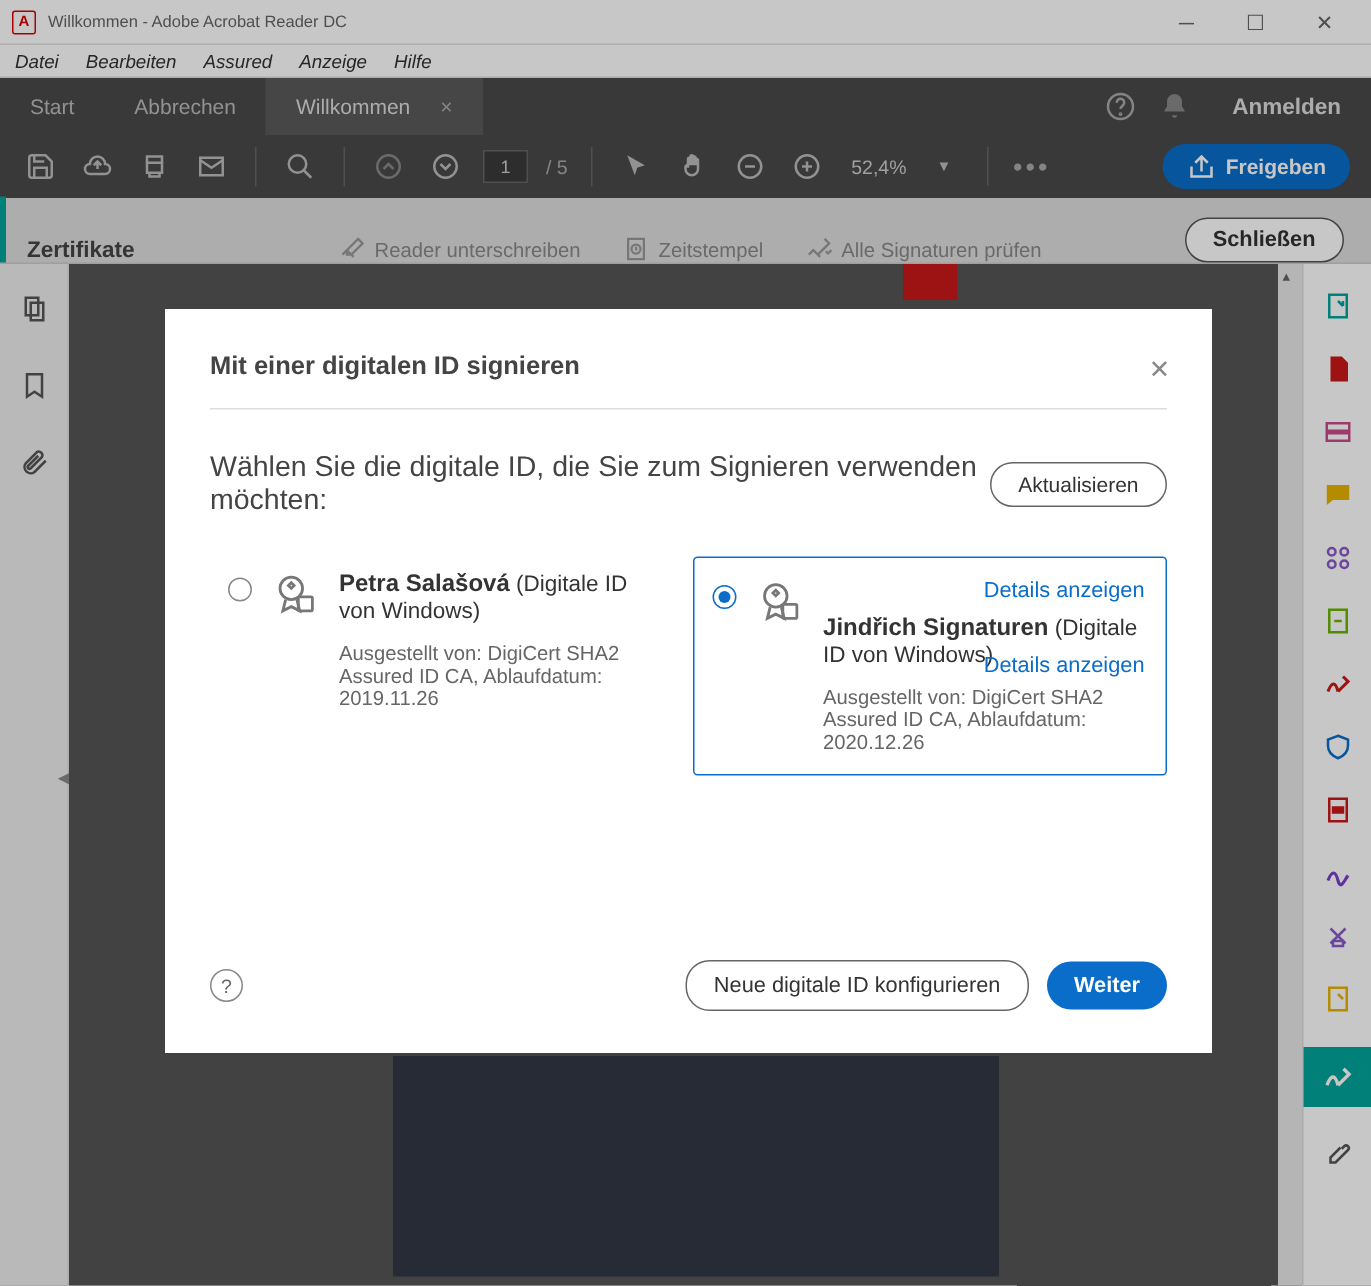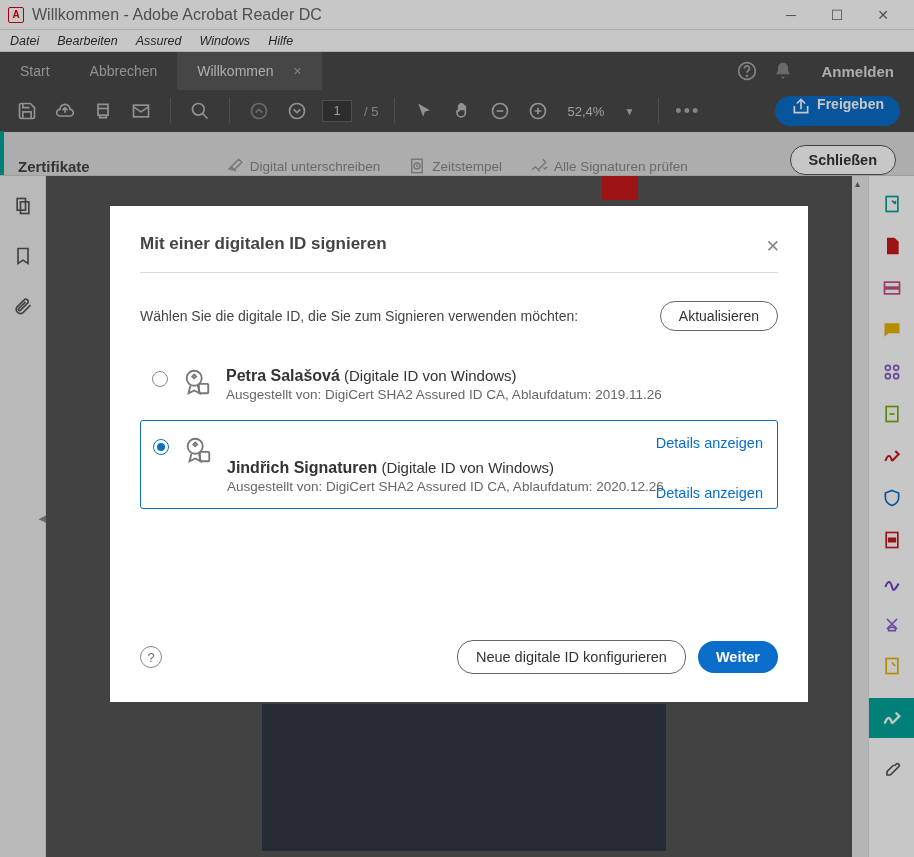--- a/index.html
+++ b/index.html
@@ -1,21 +1,21 @@
 <!DOCTYPE html>
 <html><head>
 <meta charset="utf-8">
 <style>
 * { box-sizing: border-box; margin: 0; padding: 0; font-family: "Segoe UI", Arial, sans-serif; }
 body { width: 914px; height: 857px; background: #fff; overflow: hidden; position: relative; }
 
 
 .titlebar { height: 30px; background: #fff; display: flex; align-items: center; padding: 0 8px; border-bottom: 1px solid #e0e0e0; }
 .titlebar .app-icon { width: 16px; height: 16px; border: 1px solid #d00; border-radius: 2px; display: flex; align-items: center; justify-content: center; color: #d00; font-size: 10px; font-weight: bold; margin-right: 8px; }
-.titlebar .title { color: #666; font-size: 16px; flex: 1; }
+.titlebar .title { color: #666; font-size: 11px; flex: 1; }
 .titlebar .win-controls { display: flex; gap: 0; }
 .titlebar .win-btn { width: 46px; height: 30px; display: flex; align-items: center; justify-content: center; color: #666; font-size: 14px; }
 
 
 .menubar { height: 22px; background: #fff; display: flex; align-items: center; padding: 0 10px; gap: 18px; border-bottom: 1px solid #ddd; }
 .menubar span { font-size: 12.5px; color: #333; font-style: italic; }
 
 
 .tabrow { height: 38px; background: #4a4a4a; display: flex; align-items: center; }
 .tabrow .tab { height: 38px; padding: 0 20px; display: flex; align-items: center; color: #bbb; font-size: 14px; position: relative; justify-content: center; }
@@ -27,21 +27,21 @@
 
 
 .toolbar { height: 42px; background: #4a4a4a; display: flex; align-items: center; padding: 0 14px; gap: 12px; }
 .toolbar .divider { width: 1px; height: 26px; background: #666; margin: 0 4px; }
 .toolbar svg { width: 20px; height: 20px; }
 .toolbar .tb-icon { color: #bbb; display: flex; align-items: center; justify-content: center; width: 26px; height: 26px; }
 .toolbar .page-input { width: 30px; height: 22px; background: #3a3a3a; border: 1px solid #666; color: #ccc; text-align: center; font-size: 12px; }
 .toolbar .page-total { color: #aaa; font-size: 13px; }
 .toolbar .zoom-label { color: #ccc; font-size: 13px; margin-left: 4px; }
 .toolbar .ellipsis { color: #aaa; font-size: 18px; letter-spacing: 2px; }
-.toolbar .share-btn { margin-left: auto; background: #0a6dc9; color: #fff; height: 30px; padding: 0 16px; border-radius: 15px; display: flex; gap: 6px; font-size: 14px; font-weight: 600; }
+.toolbar .share-btn { margin-left: auto; background: #0a6dc9; color: #fff; height: 30px; padding: 0 16px; border-radius: 15px; display: flex; align-items: center; gap: 6px; font-size: 14px; font-weight: 600; }
 
 
 .certbar { height: 44px; background: #dedede; display: flex; align-items: flex-end; padding: 0 18px; gap: 28px; border-bottom: 1px solid #ccc; }
 .certbar .accent { position: absolute; left: 0; width: 4px; height: 44px; background: #00a49a; }
 .certbar .label { font-size: 15px; font-weight: 600; color: #444; }
 .certbar .action { display: flex; align-items: center; gap: 6px; color: #888; font-size: 13.5px; }
 .certbar .close-btn { margin-left: auto; border: 1.5px solid #555; background: #fff; color: #333; height: 30px; padding: 0 18px; border-radius: 15px; font-size: 14.5px; font-weight: 600; }
 
 
 .mainarea { position: relative; height: 681px; display: flex; }
@@ -59,33 +59,33 @@
 
 
 .overlay { position: absolute; top: 0; left: 0; width: 914px; height: 857px; background: rgba(0,0,0,0.22); z-index: 100; }
 
 
 .modal { position: absolute; top: 206px; left: 110px; width: 698px; height: 496px; background: #fff; z-index: 200; padding: 28px 30px; }
 .modal .mtitle { font-size: 17px; font-weight: 600; color: #444; }
 .modal .mclose { position: absolute; top: 30px; right: 28px; color: #888; font-size: 17px; cursor: pointer; }
 .modal hr { border: none; border-top: 1px solid #ddd; margin: 18px 0 28px; }
 .modal .prompt-row { display: flex; align-items: center; justify-content: space-between; margin-bottom: 26px; }
-.modal .prompt { font-size: 14px; color: #444; }
+.modal .prompt { font-size: 19px; color: #444; }
 .modal .refresh-btn { border: 1.5px solid #666; background: #fff; color: #333; height: 30px; padding: 0 18px; border-radius: 15px; font-size: 14px; }
-.id-list { display: flex; flex-direction: column; gap: 8px; }
+.id-list { display: flex; gap: 8px; }
 .id-item { display: flex; align-items: flex-start; gap: 14px; padding: 10px 12px; border-radius: 3px; position: relative; }
 .id-item.selected { border: 1.5px solid #0a6dc9; padding: 14px 12px; }
 .id-item .radio { width: 16px; height: 16px; border: 1.5px solid #888; border-radius: 50%; margin-top: 4px; display: flex; align-items: center; justify-content: center; flex-shrink: 0; }
 .id-item.selected .radio { border-color: #0a6dc9; }
 .id-item.selected .radio::after { content: ""; width: 8px; height: 8px; background: #0a6dc9; border-radius: 50%; }
 .id-item .cert-icon { width: 30px; height: 30px; flex-shrink: 0; }
 .id-item .info { flex: 1; }
 .id-item .name-line { font-size: 15px; color: #333; }
 .id-item .name-line .name { font-weight: 600; font-size: 16px; }
-.id-item .sub { font-size: 13.5px; color: #666; margin-top: 2px; }
+.id-item .sub { font-size: 13.5px; color: #666; margin-top: 12px; }
 .id-item .details { color: #0a6dc9; font-size: 14.5px; position: absolute; right: 14px; }
 .id-item.selected .details.top { top: 14px; }
 .id-item.selected .details.mid { top: 64px; }
 .id-item .inner2 { margin-top: 24px; }
 .modal .footer { position: absolute; bottom: 28px; left: 30px; right: 30px; display: flex; align-items: center; }
 .modal .help { width: 22px; height: 22px; border: 1.5px solid #888; border-radius: 50%; display: flex; align-items: center; justify-content: center; color: #666; font-size: 13px; }
 .modal .footer .spacer { flex: 1; }
 .modal .btn { height: 32px; padding: 16px 18px; border-radius: 16px; font-size: 14.5px; display: flex; align-items: center; margin-left: 12px; text-align: right; }
 .modal .btn.outline { border: 1.5px solid #666; background: #fff; color: #333; }
 .modal .btn.primary { background: #0a6dc9; color: #fff; font-weight: 600; border: none; }
@@ -100,21 +100,21 @@
     <div class="win-btn">─</div>
     <div class="win-btn">☐</div>
     <div class="win-btn">✕</div>
   </div>
 </div>
 
 <div class="menubar">
   <span>Datei</span>
   <span>Bearbeiten</span>
   <span>Assured</span>
-  <span>Windows</span>
+  <span>Anzeige</span>
   <span>Hilfe</span>
 </div>
 
 <div class="tabrow">
   <div class="tab">
       <span>Start</span>
     </div>
   <div class="tab">
       <span>Abbrechen</span>
     </div>
@@ -221,21 +221,21 @@
 </div>
 
 <div class="certbar" style="position:relative;">
   <div class="accent"></div>
   <span class="label">Zertifikate</span>
   <div style="flex:0 0 80px;"></div>
   <div class="action">
     <svg width="18" height="18" viewBox="0 0 24 24" fill="none" stroke="#999" stroke-width="2">
         <path d="M3 17l4-4 6 6M17 3l4 4-10 10H7v-4z"></path>
       </svg>
-    <span>Digital unterschreiben</span>
+    <span>Reader unterschreiben</span>
   </div>
   <div class="action">
     <svg width="18" height="18" viewBox="0 0 24 24" fill="none" stroke="#999" stroke-width="2">
         <rect x="5" y="3" width="14" height="18"></rect>
         <circle cx="12" cy="12" r="4"></circle>
         <path d="M12 10v2l1 1"></path>
       </svg>
     <span>Zeitstempel</span>
   </div>
   <div class="action">

